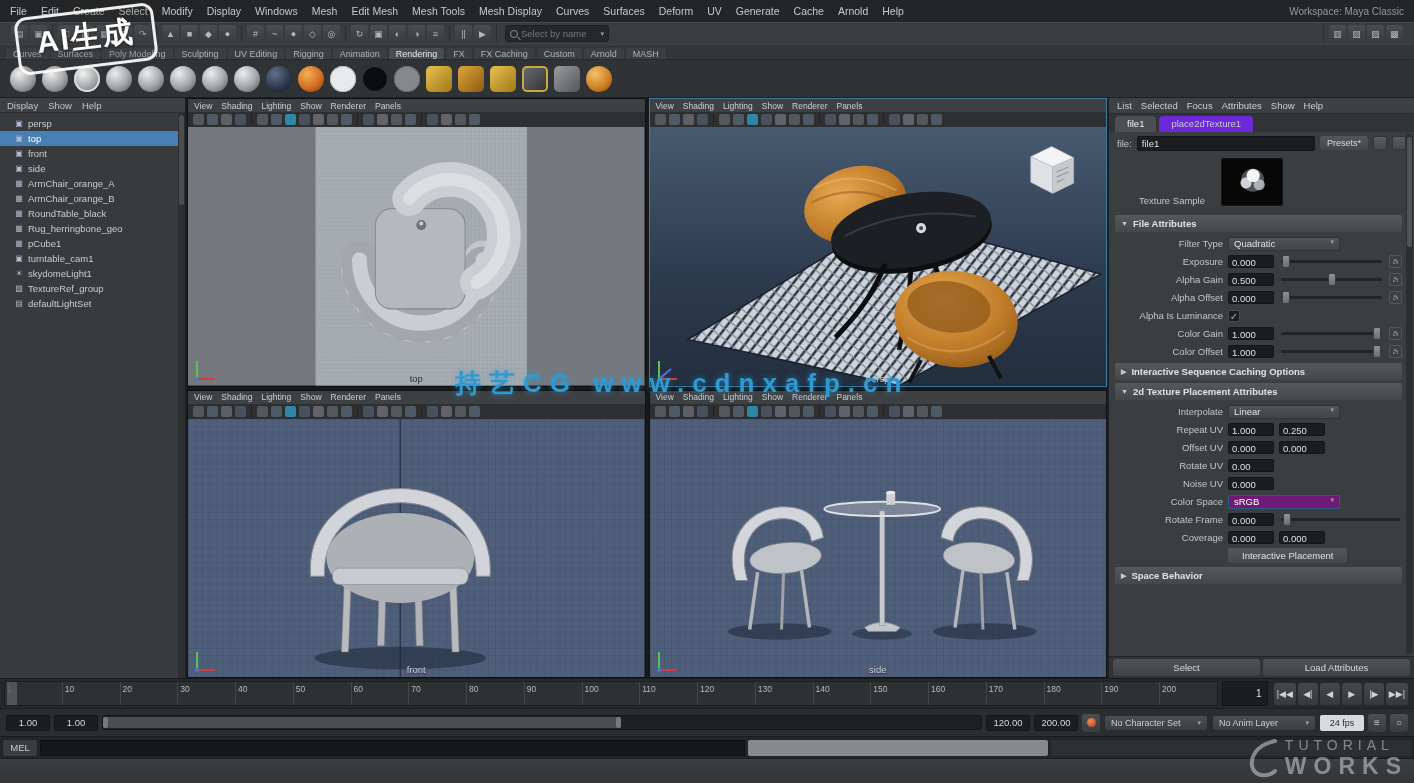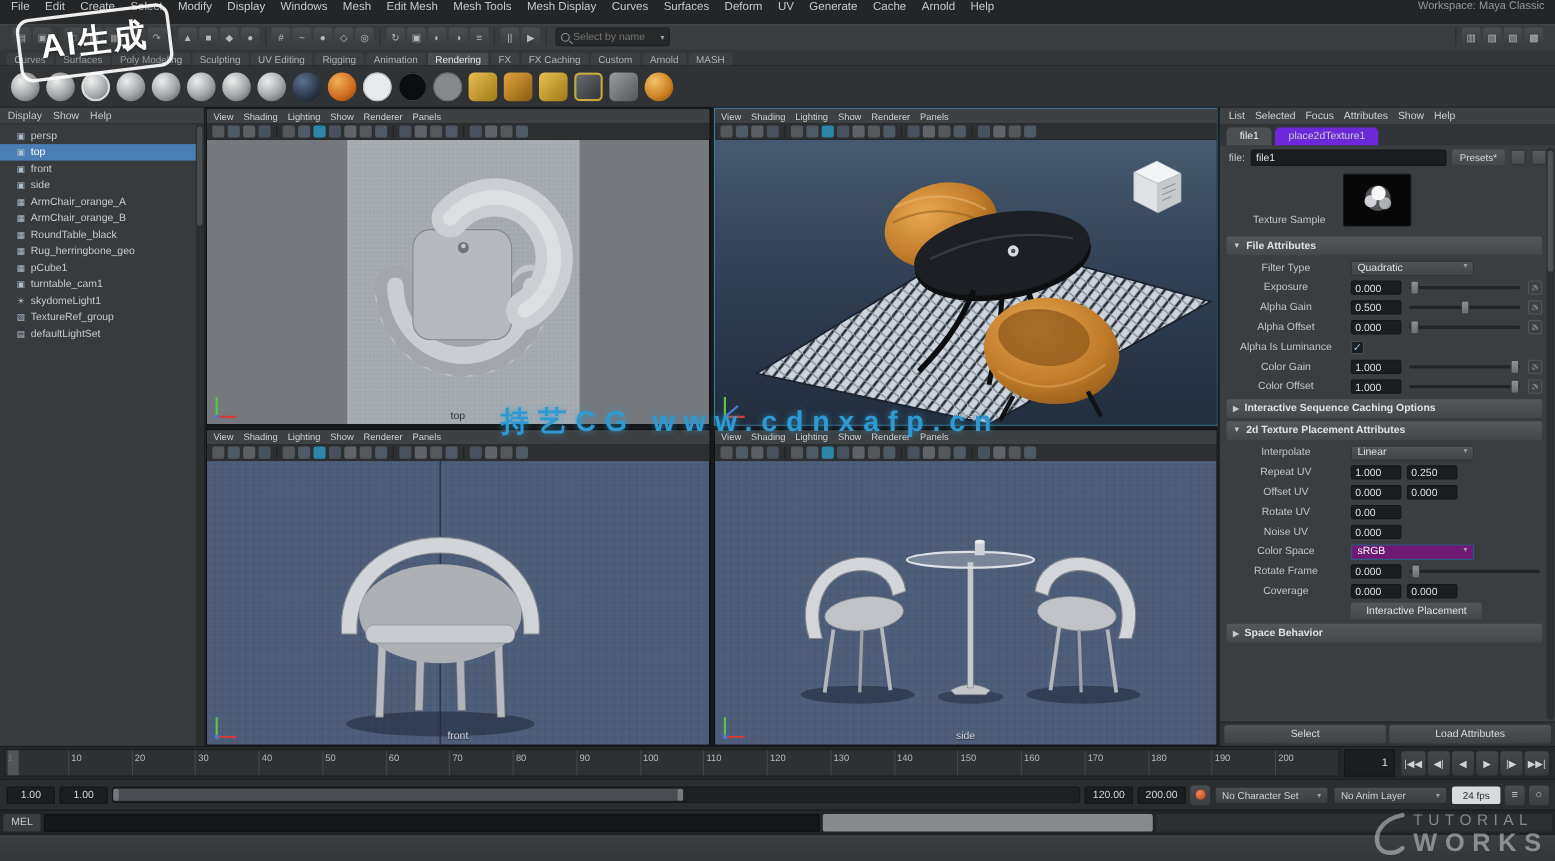--- a/index.html
+++ b/index.html
@@ -1,20 +1,20 @@
 <!DOCTYPE html>
 <html><head>
 <meta charset="utf-8">
 <style>
   *{margin:0;padding:0;box-sizing:border-box;user-select:none}
   html,body{background:#1a1c1e}
   .app{position:relative;width:1414px;height:783px;background:#2b2d2f;font-family:"Liberation Sans",sans-serif;overflow:hidden;display:flex;flex-direction:column}
 
   
-  .menubar{height:22px;background:#232527;display:flex;padding:0 10px;flex:none}
+  .menubar{height:22px;background:#232527;display:flex;align-items:center;padding:0 10px;flex:none}
   .mb-items{display:flex;gap:14px;font-size:10.5px;color:#c6c9cb;white-space:nowrap}
   .mitem{cursor:default}
   .mb-right{margin-left:auto;font-size:10px;color:#96999c;white-space:nowrap}
 
   
   .statusline{height:22px;background:#3a3d3f;border-top:1px solid #474a4c;display:flex;align-items:center;padding:0 6px;flex:none}
   .sl-left,.sl-right{display:flex;align-items:center}
   .sl-right{margin-left:auto}
   .sl-group{display:flex;gap:2px;padding:0 5px;border-right:1px solid #2c2e30;align-items:center}
   .sl-right .sl-group{border-right:none;border-left:1px solid #2c2e30}
@@ -91,21 +91,21 @@
   .swatch{width:62px;height:48px;border:1px solid #141617;border-radius:2px;background:
     radial-gradient(circle at 52% 36%, rgba(255,255,255,.95) 0 6px, rgba(255,255,255,0) 7px),
     radial-gradient(circle at 40% 52%, rgba(232,232,238,.85) 0 5px, rgba(255,255,255,0) 6px),
     radial-gradient(circle at 62% 56%, rgba(205,210,215,.75) 0 5px, rgba(255,255,255,0) 6px),
     radial-gradient(circle at 51% 46%, rgba(130,135,140,.6) 0 11px, rgba(0,0,0,0) 12px),
     #070708}
   .ae-scrollarea{flex:1;overflow:hidden;padding:2px 12px 2px 6px}
   .ae-sec-header{height:17px;background:linear-gradient(#55585b,#45484b);border-radius:2px;margin:3px 0;display:flex;align-items:center;gap:5px;padding:0 6px;font-size:9.5px;color:#e0e2e4;font-weight:bold}
   .ae-arrow{font-size:7px;color:#c6c9cb}
   .ae-row{height:17px;display:flex;align-items:center;gap:5px;margin:1px 0}
-  .ae-row .ae-label{width:108px;flex:none;text-align:center;white-space:nowrap;overflow:hidden}
+  .ae-row .ae-label{width:108px;flex:none;text-align:right;white-space:nowrap;overflow:hidden}
   .ae-val{width:46px;flex:none;background:#1b1d1e;border:1px solid #141617;color:#dde0e2;font-size:9.5px;padding:0 3px;height:13px;line-height:13px;border-radius:2px}
   .ae-slider{flex:1;height:3px;background:#222426;border-radius:2px;position:relative;margin:0 2px;min-width:30px}
   .ae-handle{position:absolute;top:-5px;width:8px;height:13px;background:linear-gradient(#8f9396,#6a6e71);border-radius:2px;border:1px solid #3a3d40}
   .ae-map{width:13px;height:13px;flex:none;background:#3d4043;border:1px solid #54575a;border-radius:2px;position:relative}
   .ae-map::after{content:"";position:absolute;inset:3px;background:linear-gradient(45deg,#777b7e 25%,#4a4d50 25% 50%,#777b7e 50% 75%,#4a4d50 75%)}
   .ae-dd{min-width:112px;height:14px;background:linear-gradient(#515457,#424548);border:1px solid #323537;border-radius:2px;display:flex;align-items:flex-start;justify-content:space-between;padding:0 5px;font-size:9.5px;color:#dde0e2}
   .ae-dd.hl{background:#701a75;color:#fff;border-color:#2c5b88}
   .ae-check{width:12px;height:12px;background:#1b1d1e;border:1px solid #4a4d50;border-radius:2px;color:#85c0f0;font-size:10px;line-height:11px;text-align:center;flex:none}
   .ae-btn-wide{margin-left:113px;background:linear-gradient(#55585b,#45484b);border-radius:2px;font-size:9.5px;color:#dfe1e3;padding:2px 14px;white-space:nowrap}
   .ae-bottom{height:22px;display:flex;gap:3px;padding:2px 4px;background:#313437;border-top:1px solid #222426;flex:none}

